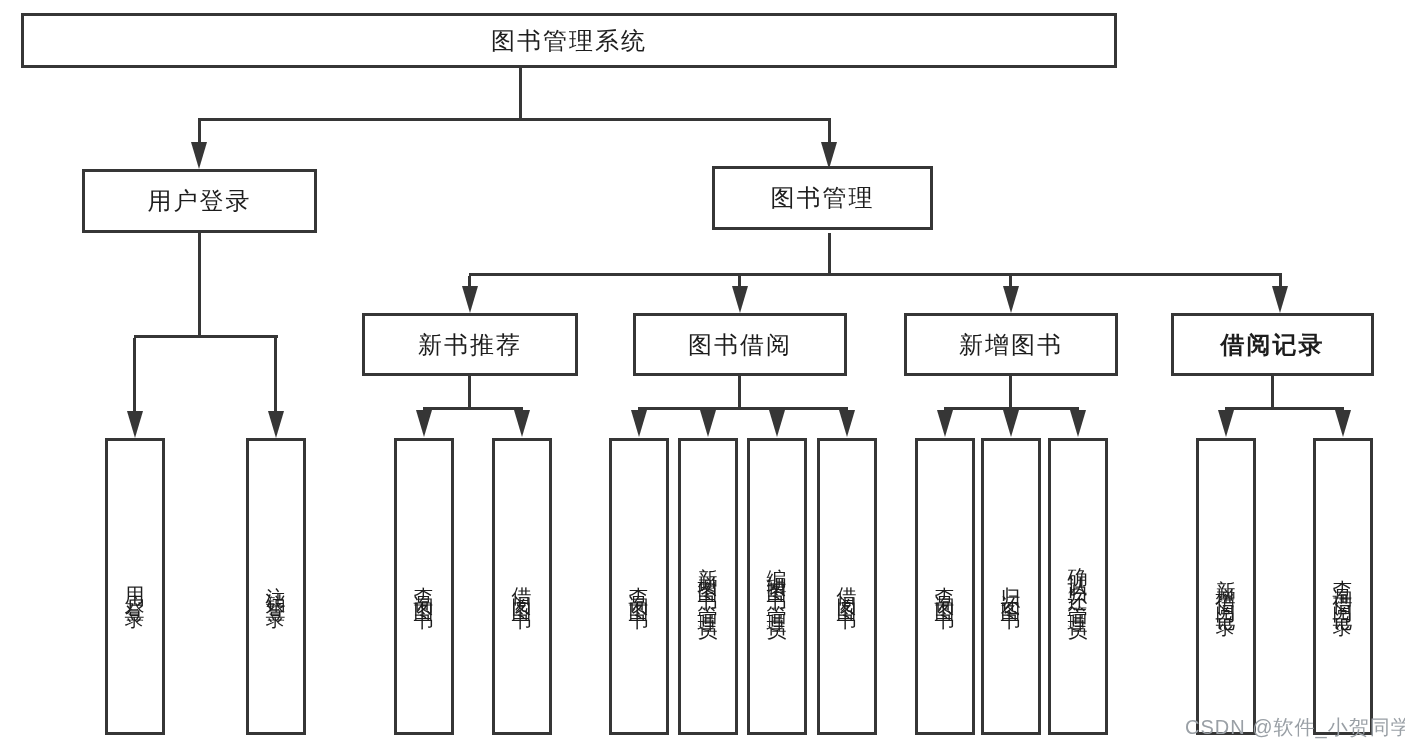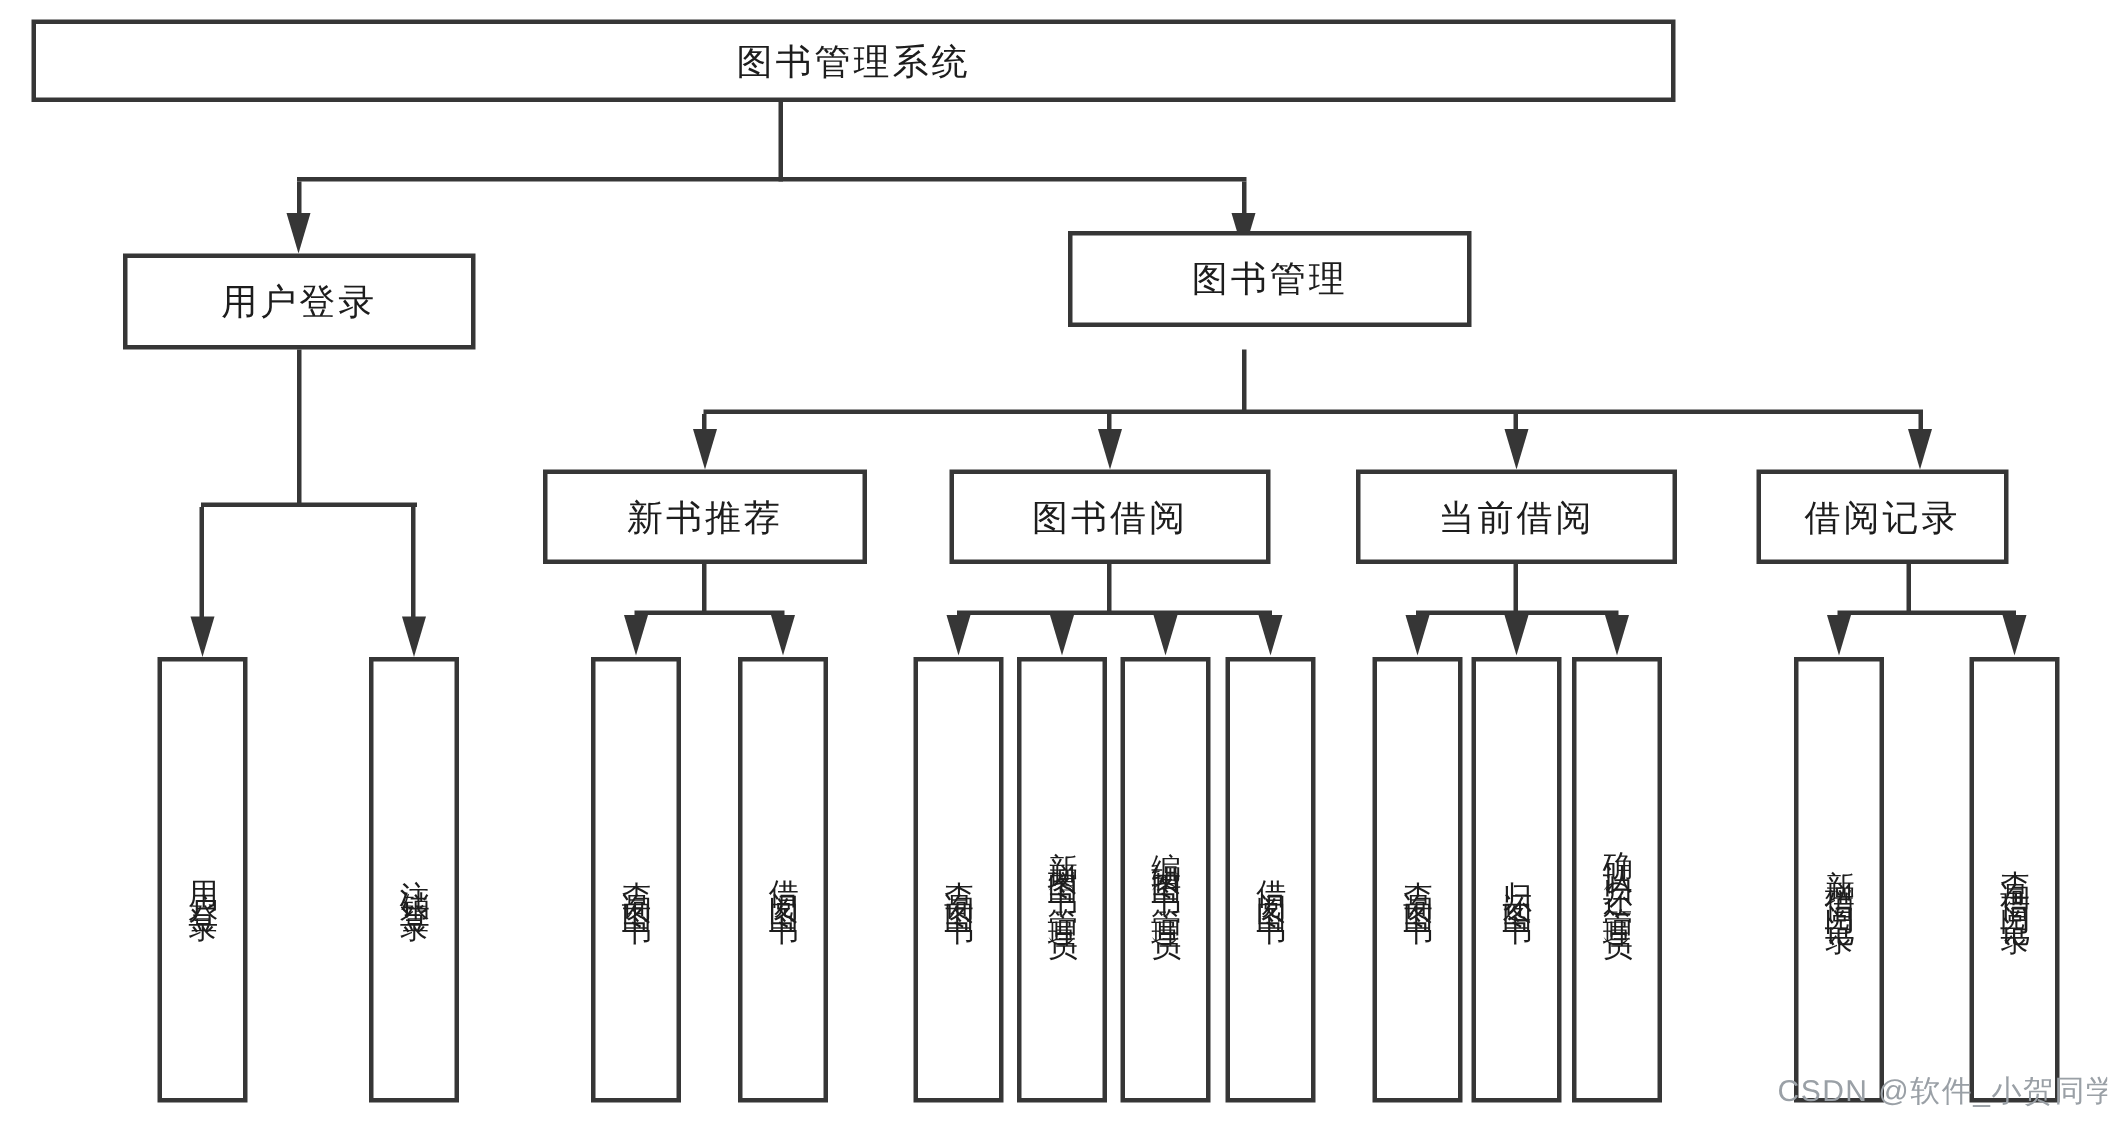--- a/index.html
+++ b/index.html
@@ -37,21 +37,21 @@
   <div class="box" style="left:21px;top:13px;width:1096px;height:55px;">图书管理系统</div>
 
   <div class="vline" style="left:519px;top:68px;height:53px;"></div>
   <div class="hline" style="left:198px;top:118px;width:633px;"></div>
   <div class="vline" style="left:198px;top:121px;height:25px;"></div>
   <div class="arrow" style="left:191px;top:142px;"></div>
   <div class="vline" style="left:828px;top:121px;height:25px;"></div>
   <div class="arrow" style="left:821px;top:142px;"></div>
 
   <div class="box" style="left:82px;top:169px;width:235px;height:64px;">用户登录</div>
-  <div class="box" style="left:712px;top:154px;width:269px;height:64px;">图书管理</div>
+  <div class="box" style="left:712px;top:166px;width:221px;height:64px;">图书管理</div>
 
   <div class="vline" style="left:198px;top:233px;height:104px;"></div>
   <div class="hline" style="left:134px;top:335px;width:144px;"></div>
   <div class="vline" style="left:133px;top:338px;height:74px;"></div>
   <div class="arrow" style="left:127px;top:411px;"></div>
   <div class="vline" style="left:274px;top:338px;height:74px;"></div>
   <div class="arrow" style="left:268px;top:411px;"></div>
 
   <div class="vline" style="left:828px;top:233px;height:42px;"></div>
   <div class="hline" style="left:469px;top:273px;width:813px;"></div>
@@ -59,22 +59,22 @@
   <div class="arrow" style="left:462px;top:286px;"></div>
   <div class="vline" style="left:738px;top:276px;height:13px;"></div>
   <div class="arrow" style="left:732px;top:286px;"></div>
   <div class="vline" style="left:1009px;top:276px;height:13px;"></div>
   <div class="arrow" style="left:1003px;top:286px;"></div>
   <div class="vline" style="left:1279px;top:276px;height:13px;"></div>
   <div class="arrow" style="left:1272px;top:286px;"></div>
 
   <div class="box" style="left:633px;top:313px;width:214px;height:63px;">图书借阅</div>
   <div class="box" style="left:362px;top:313px;width:216px;height:63px;">新书推荐</div>
-  <div class="box" style="left:904px;top:313px;width:214px;height:63px;">当前借阅</div>
-  <div class="box" style="left:1171px;top:313px;width:168px;height:63px;">借阅记录</div>
+  <div class="box" style="left:904px;top:313px;width:214px;height:63px;">新增图书</div>
+  <div class="box" style="left:1171px;top:313px;width:203px;height:63px;font-weight:bold;">借阅记录</div>
 
   <div class="vline" style="left:468px;top:376px;height:33px;"></div>
   <div class="hline" style="left:423px;top:407px;width:100px;"></div>
   <div class="arrow" style="left:416px;top:410px;"></div>
   <div class="arrow" style="left:514px;top:410px;"></div>
 
   <div class="vline" style="left:738px;top:376px;height:33px;"></div>
   <div class="hline" style="left:638px;top:407px;width:210px;"></div>
   <div class="arrow" style="left:631px;top:410px;"></div>
   <div class="arrow" style="left:700px;top:410px;"></div>

